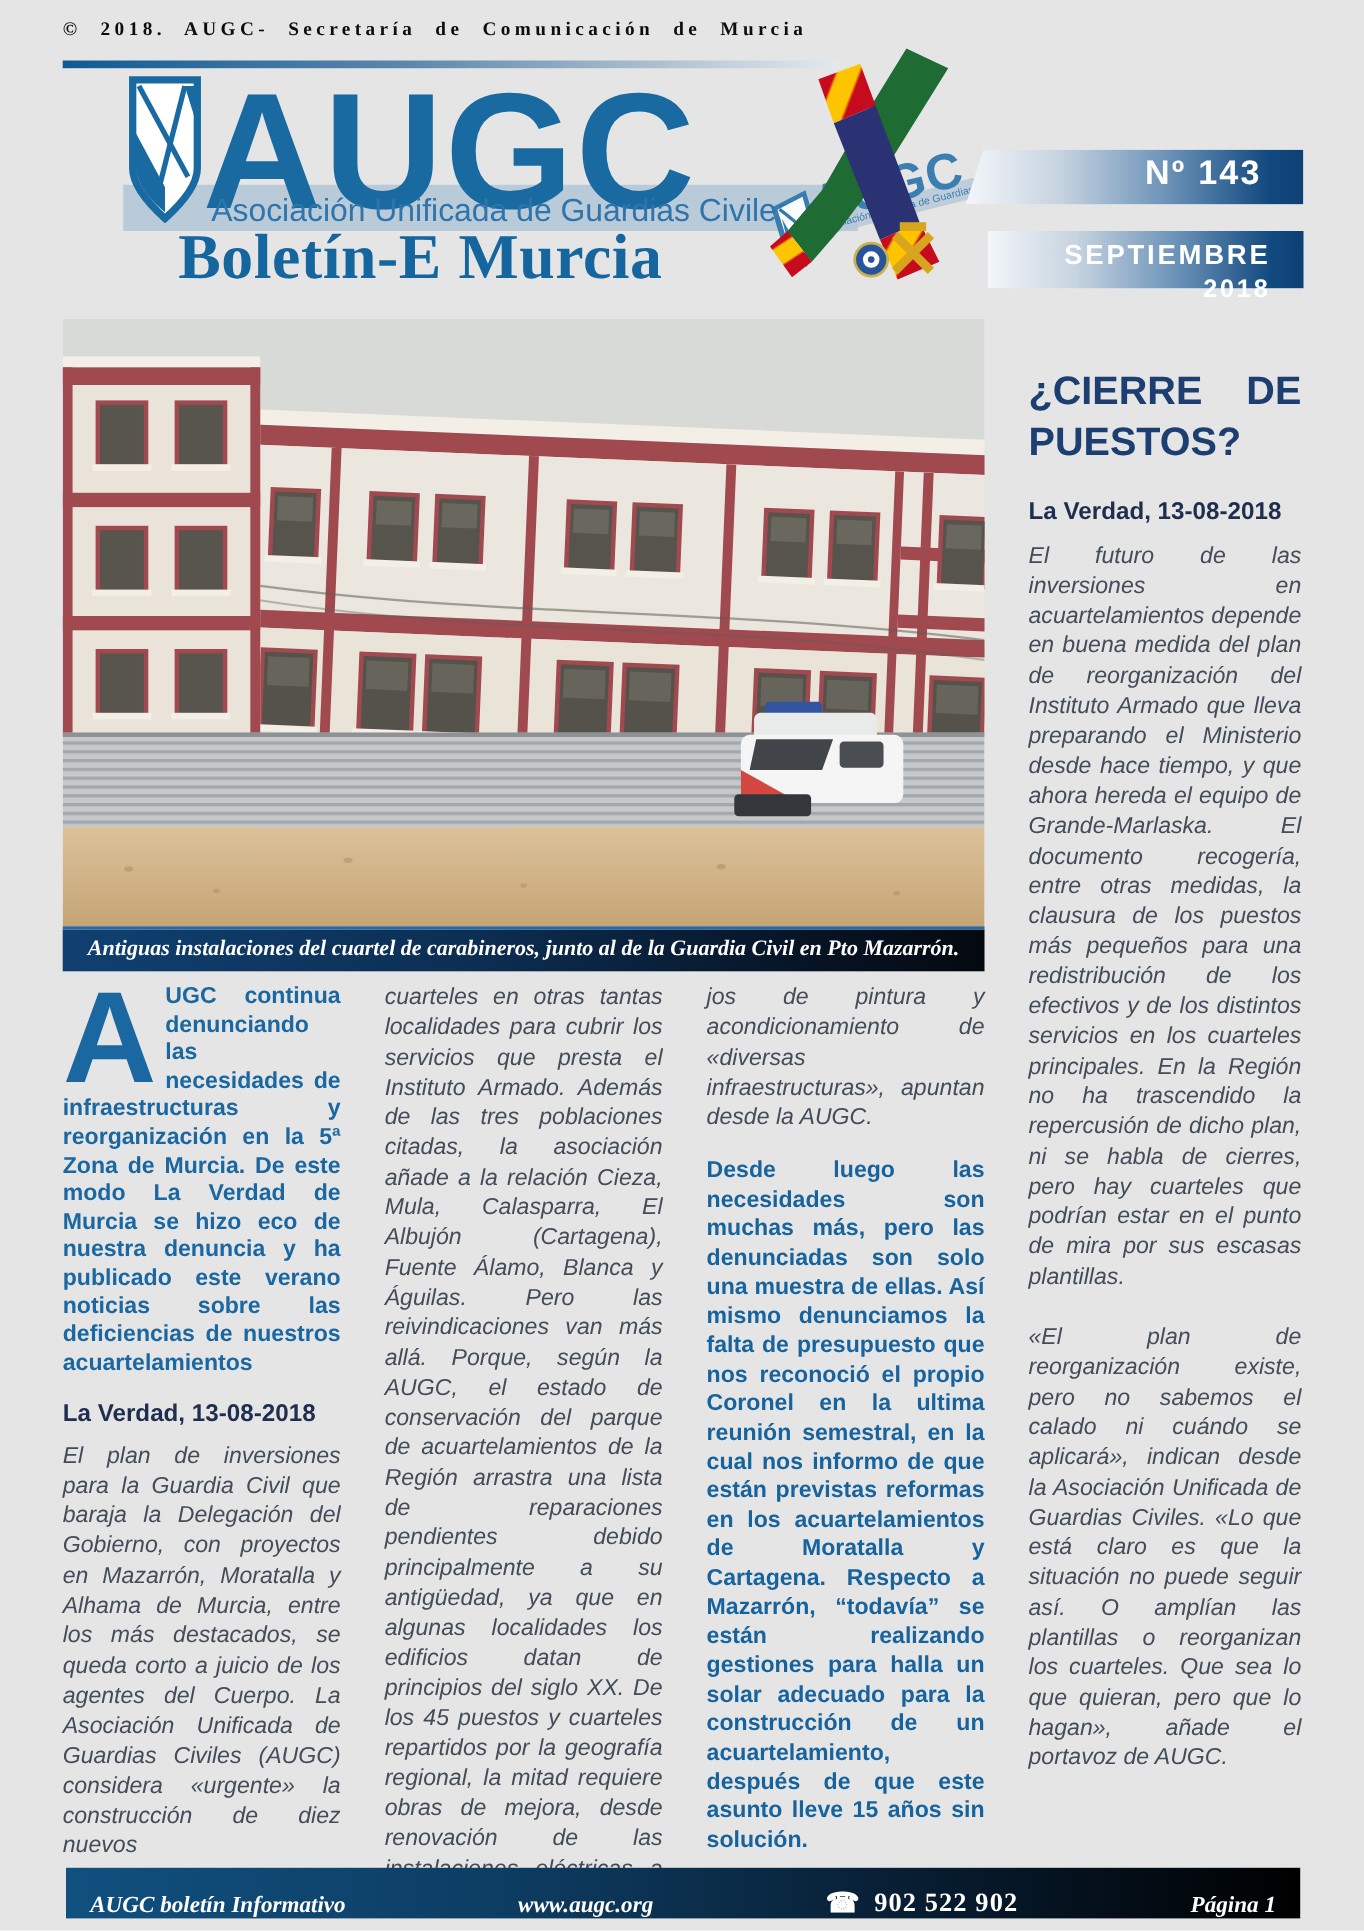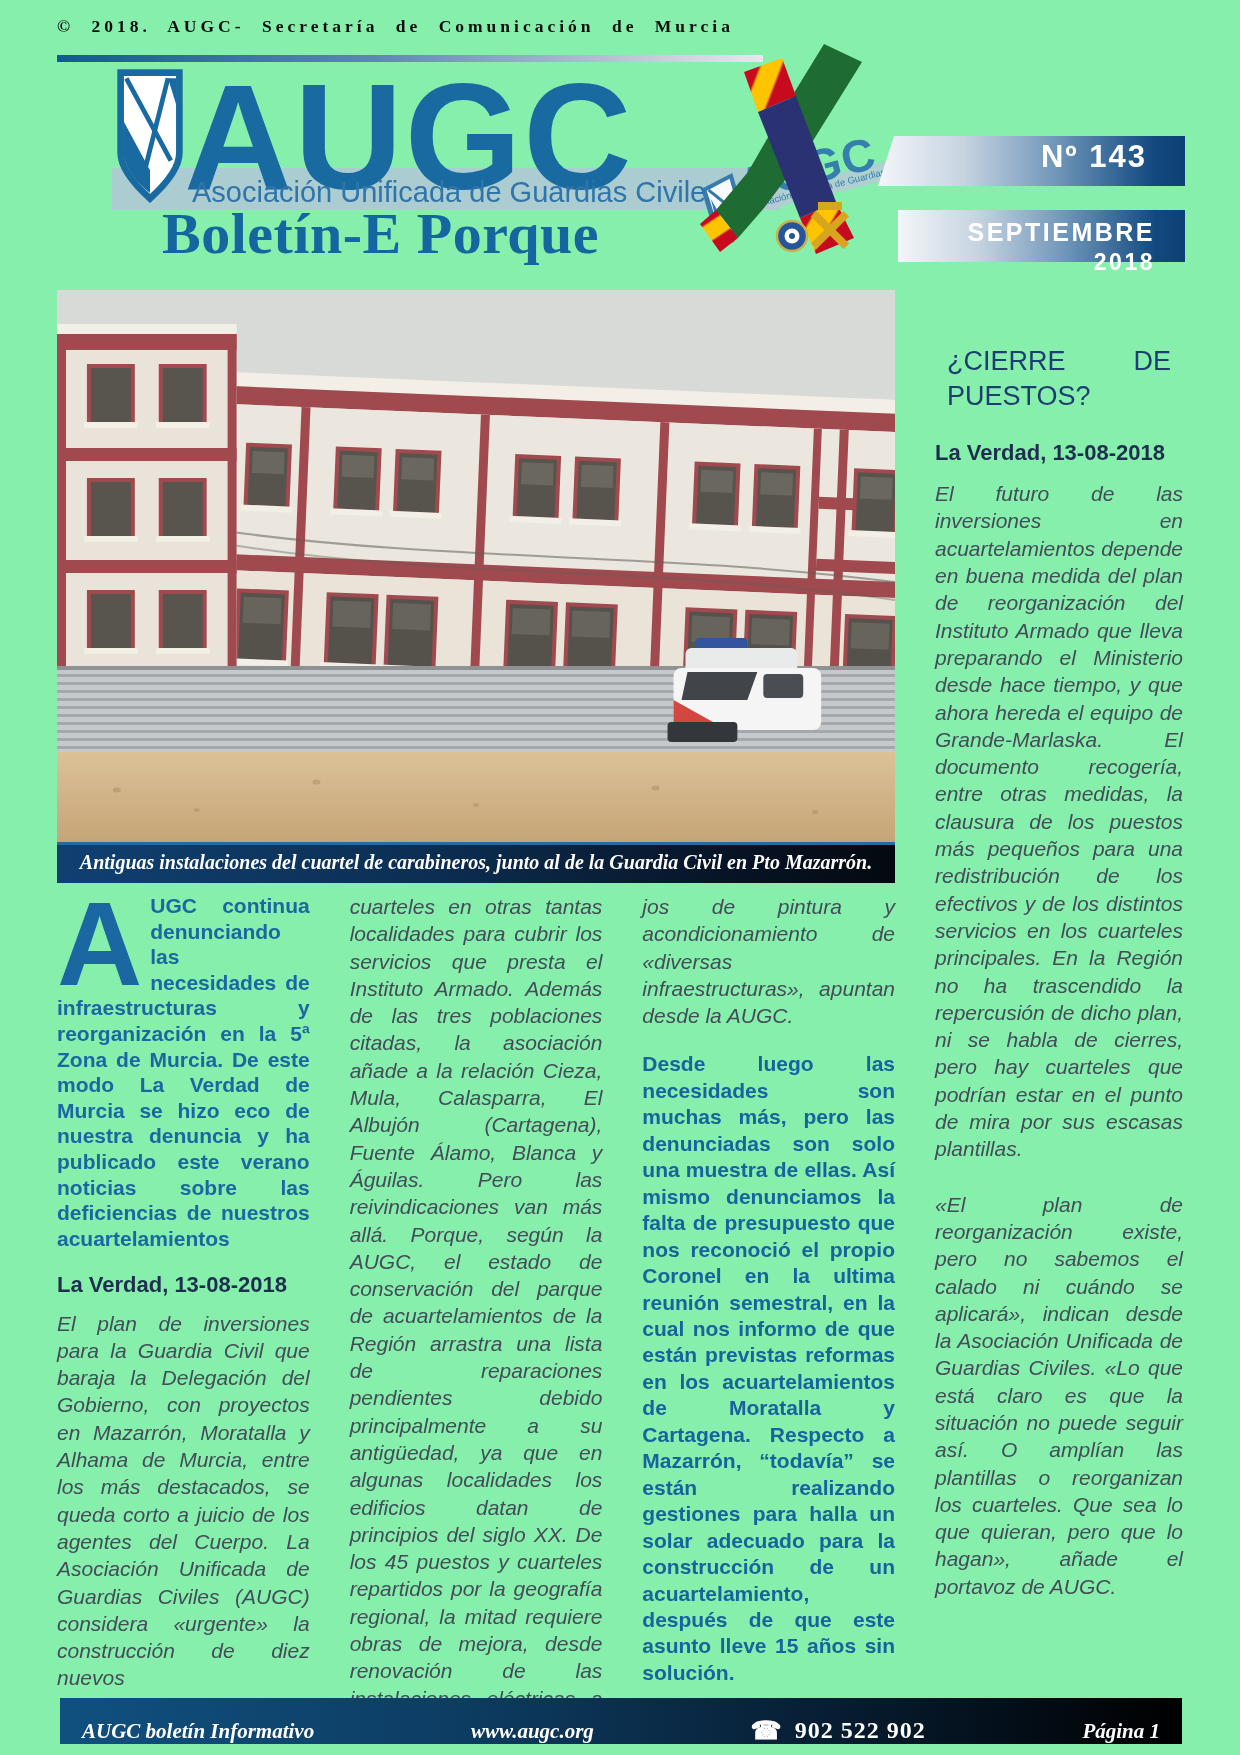--- a/index.html
+++ b/index.html
@@ -1,17 +1,17 @@
 <!DOCTYPE html>
 <html><head>
 <meta charset="utf-8">
 <style>
   html,body { margin:0; padding:0; background:#ffffff; }
   body { font-family:"Liberation Sans",sans-serif; }
-  .page { position:relative; width:1240px; height:1755px; background:#86efac; overflow:hidden; }
+  .page { position:relative; width:1240px; height:1755px; background:#e5e5e5; overflow:hidden; }
 
   
   .copyright { position:absolute; left:57px; top:16px; font-family:"Liberation Serif",serif;
     font-weight:700; font-size:17.5px; letter-spacing:4px; word-spacing:9px; color:#0d0d0d; white-space:nowrap; }
   .top-rule { position:absolute; left:57px; top:55px; width:706px; height:7px;
     background:linear-gradient(90deg,#0f5a94 0%,#5d88ad 45%,#c3cfda 85%,#e3e9ee 100%); }
 
   .logo-area { position:absolute; left:112px; top:64px; width:668px; height:152px; }
   .logo-band { position:absolute; left:0; top:104px; width:100%; height:42px; background:#b2c5d6; opacity:.85; }
   .logo-subtitle { position:absolute; left:80px; top:112px; font-size:29px; color:#2f74aa; white-space:nowrap; }
@@ -46,21 +46,21 @@
   .article { display:flex; gap:40px; margin-top:10px; }
   .article .col { flex:1; min-width:0; }
 
   .lead { margin:0; color:#1a67a1; font-weight:700; font-size:21px; line-height:1.22; text-align:justify; }
   .dropcap { float:left; font-size:118px; line-height:.8; padding:4px 8px 0 0; font-weight:700; color:#1a67a1; }
   .source-head { margin:20px 0 12px; font-size:22px; font-weight:700; color:#1f2e4e; }
   .italic-body { margin:0; font-style:italic; color:#434c58; font-size:21px; line-height:1.3; text-align:justify; }
   .blue-bold { margin:22px 0 0; color:#17639d; font-weight:700; font-size:21px; line-height:1.26; text-align:justify; }
 
   .sidebar { flex:1; min-width:0; padding-top:42px; }
-  .sidebar-headline { margin:12px; font-size:27px; line-height:1.3; color:#1c3e70; font-weight:400; text-align:justify; }
+  .sidebar-headline { margin:0; font-size:36px; line-height:1.3; color:#1c3e70; font-weight:700; text-align:justify; }
   .sidebar-intro { margin:24px 0 0; color:#1a67a1; font-weight:700; font-size:21px; line-height:1.26; text-align:justify; }
   .sidebar .source-head { margin:26px 0 14px; }
   .sidebar .italic-body { margin:0 0 28px 0; }
 
   
   .footer { position:absolute; left:60px; top:1698px; width:1122px; height:46px;
     background:linear-gradient(90deg,#10507f 0%,#0d3d63 35%,#071c30 70%,#000 100%);
     display:flex; align-items:flex-end; justify-content:space-between; padding:0 22px; box-sizing:border-box; color:#fff; }
   .f-left,.f-site,.f-page { font-family:"Liberation Serif",serif; font-style:italic; font-weight:700; font-size:21px; }
   .f-phone { font-family:"Liberation Serif",serif; font-weight:700; font-size:24px; letter-spacing:1px;
@@ -82,21 +82,21 @@
         <path d="M7,7 H69 V92 Q69,112 38,140 Q7,112 7,92 Z" fill="#ffffff" stroke="#1a6aa2" stroke-width="7"></path>
         <line x1="13" y1="13" x2="60" y2="100" stroke="#1a6aa2" stroke-width="5"></line>
         <line x1="57" y1="13" x2="32" y2="112" stroke="#1a6aa2" stroke-width="5"></line>
         <polygon points="57,13 66,13 66,42" fill="#1a6aa2"></polygon>
         <path d="M10,58 L38,110 L38,134 C25,124 13,110 10,94 Z" fill="#1a6aa2"></path>
       </svg>
       <span class="logo-text">AUGC</span>
       <span class="logo-subtitle">Asociación Unificada de Guardias Civiles</span>
     </div>
 
-    <div class="bulletin-title">Boletín-E Porque</div>
+    <div class="bulletin-title">Boletín-E Murcia</div>
 
     <svg class="ribbon" viewBox="0 0 208 226">
       <defs>
         <linearGradient id="flagA" x1="0" y1="0" x2="1" y2="0.4">
           <stop offset="0" stop-color="#c60b1e"></stop>
             <stop offset="0.3" stop-color="#c60b1e"></stop>
           <stop offset="0.35" stop-color="#ffc400"></stop>
             <stop offset="0.65" stop-color="#ffc400"></stop>
           <stop offset="0.7" stop-color="#c60b1e"></stop>
             <stop offset="1" stop-color="#c60b1e"></stop>

